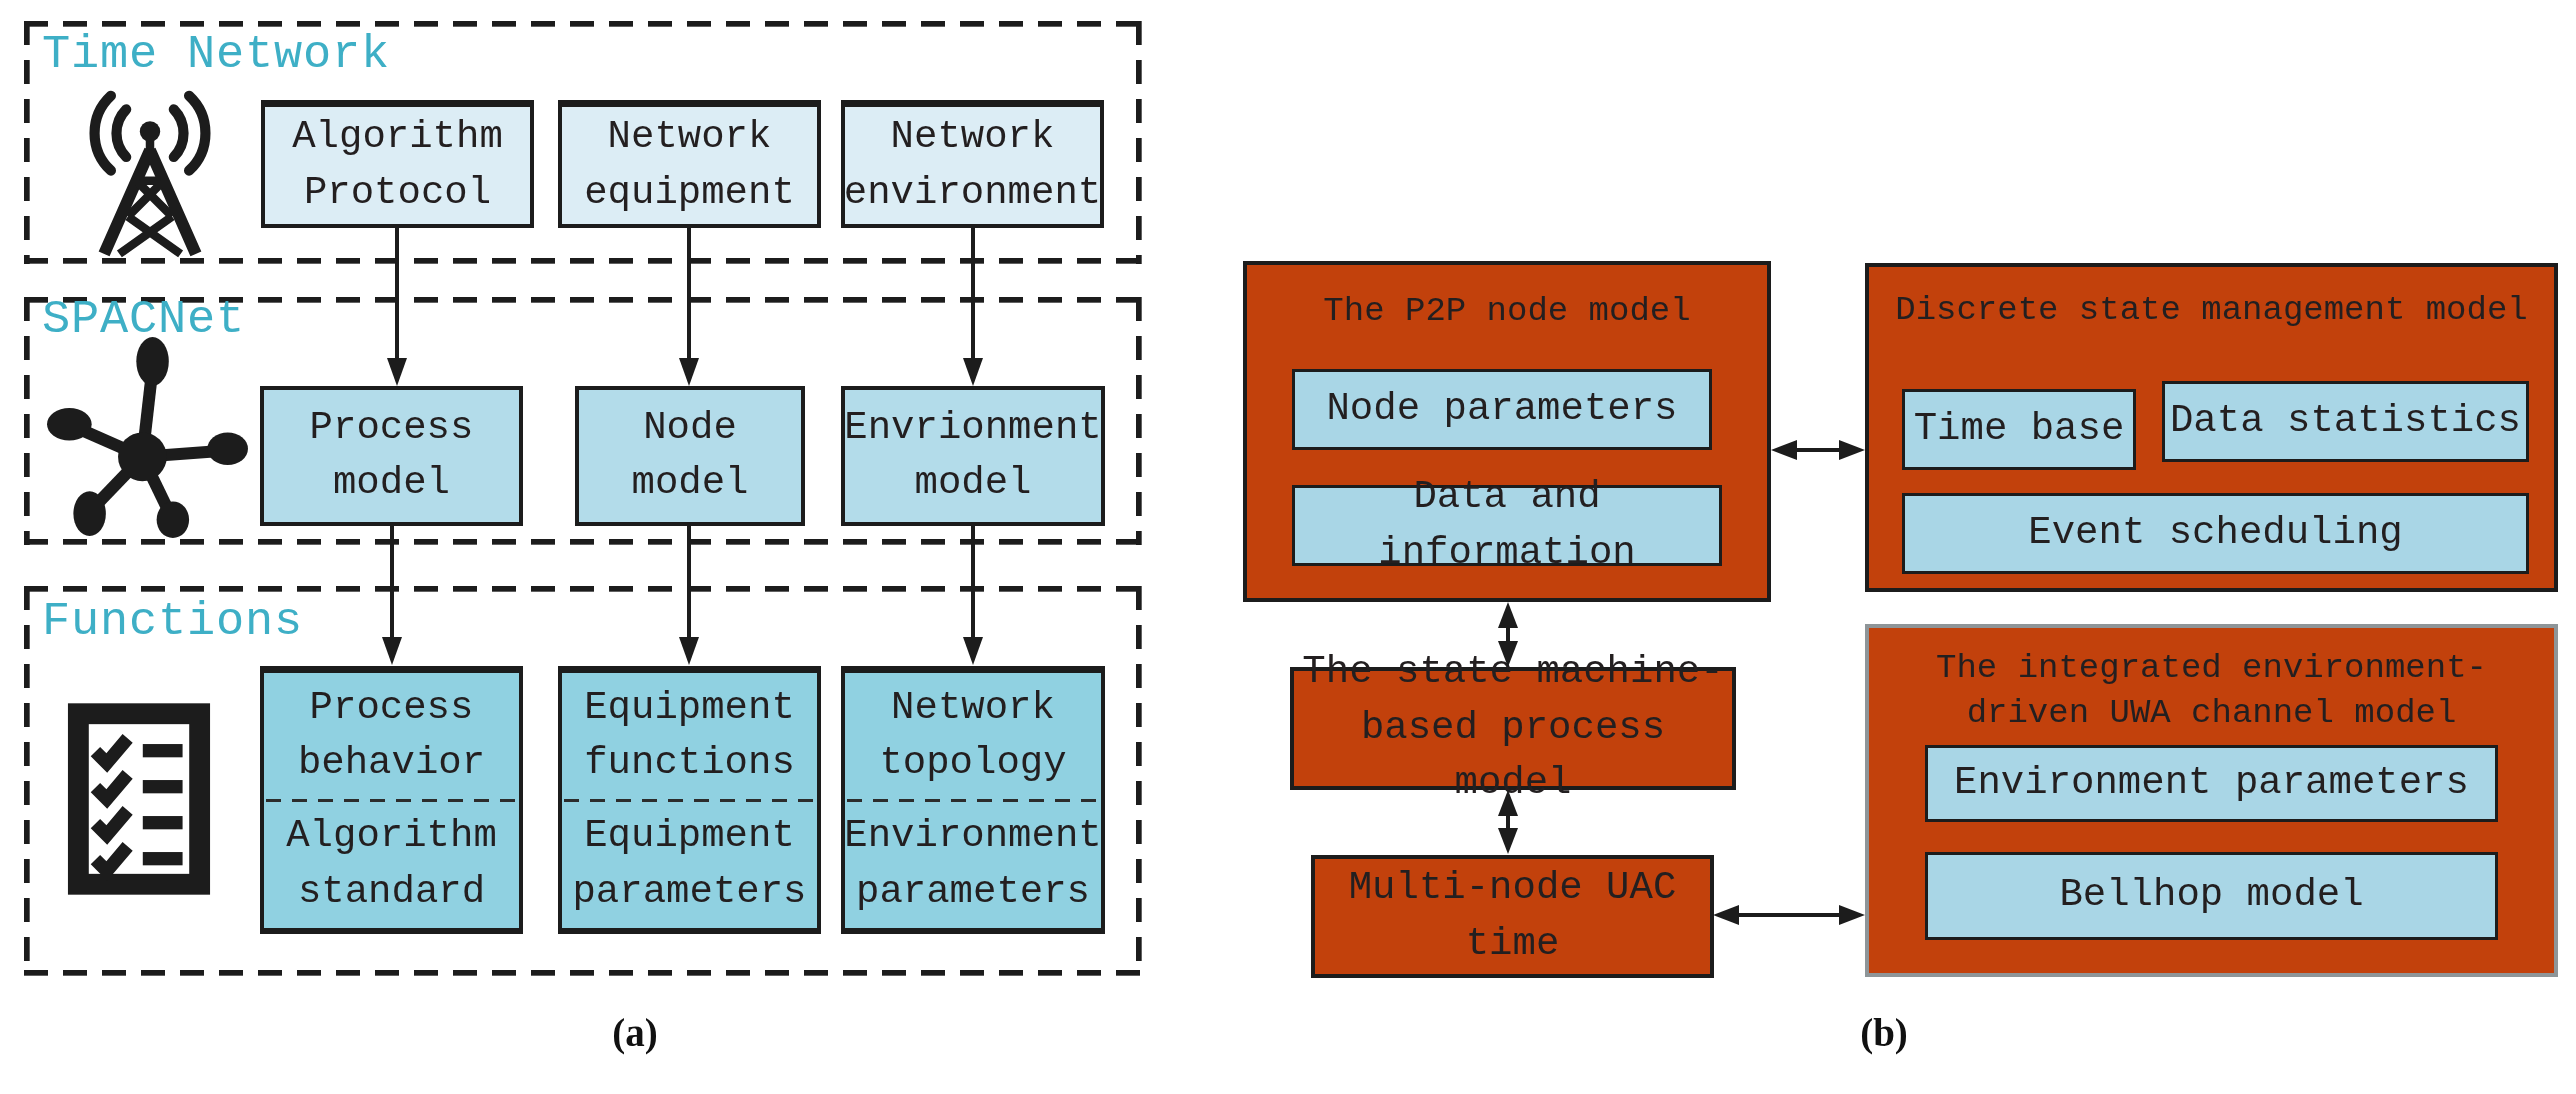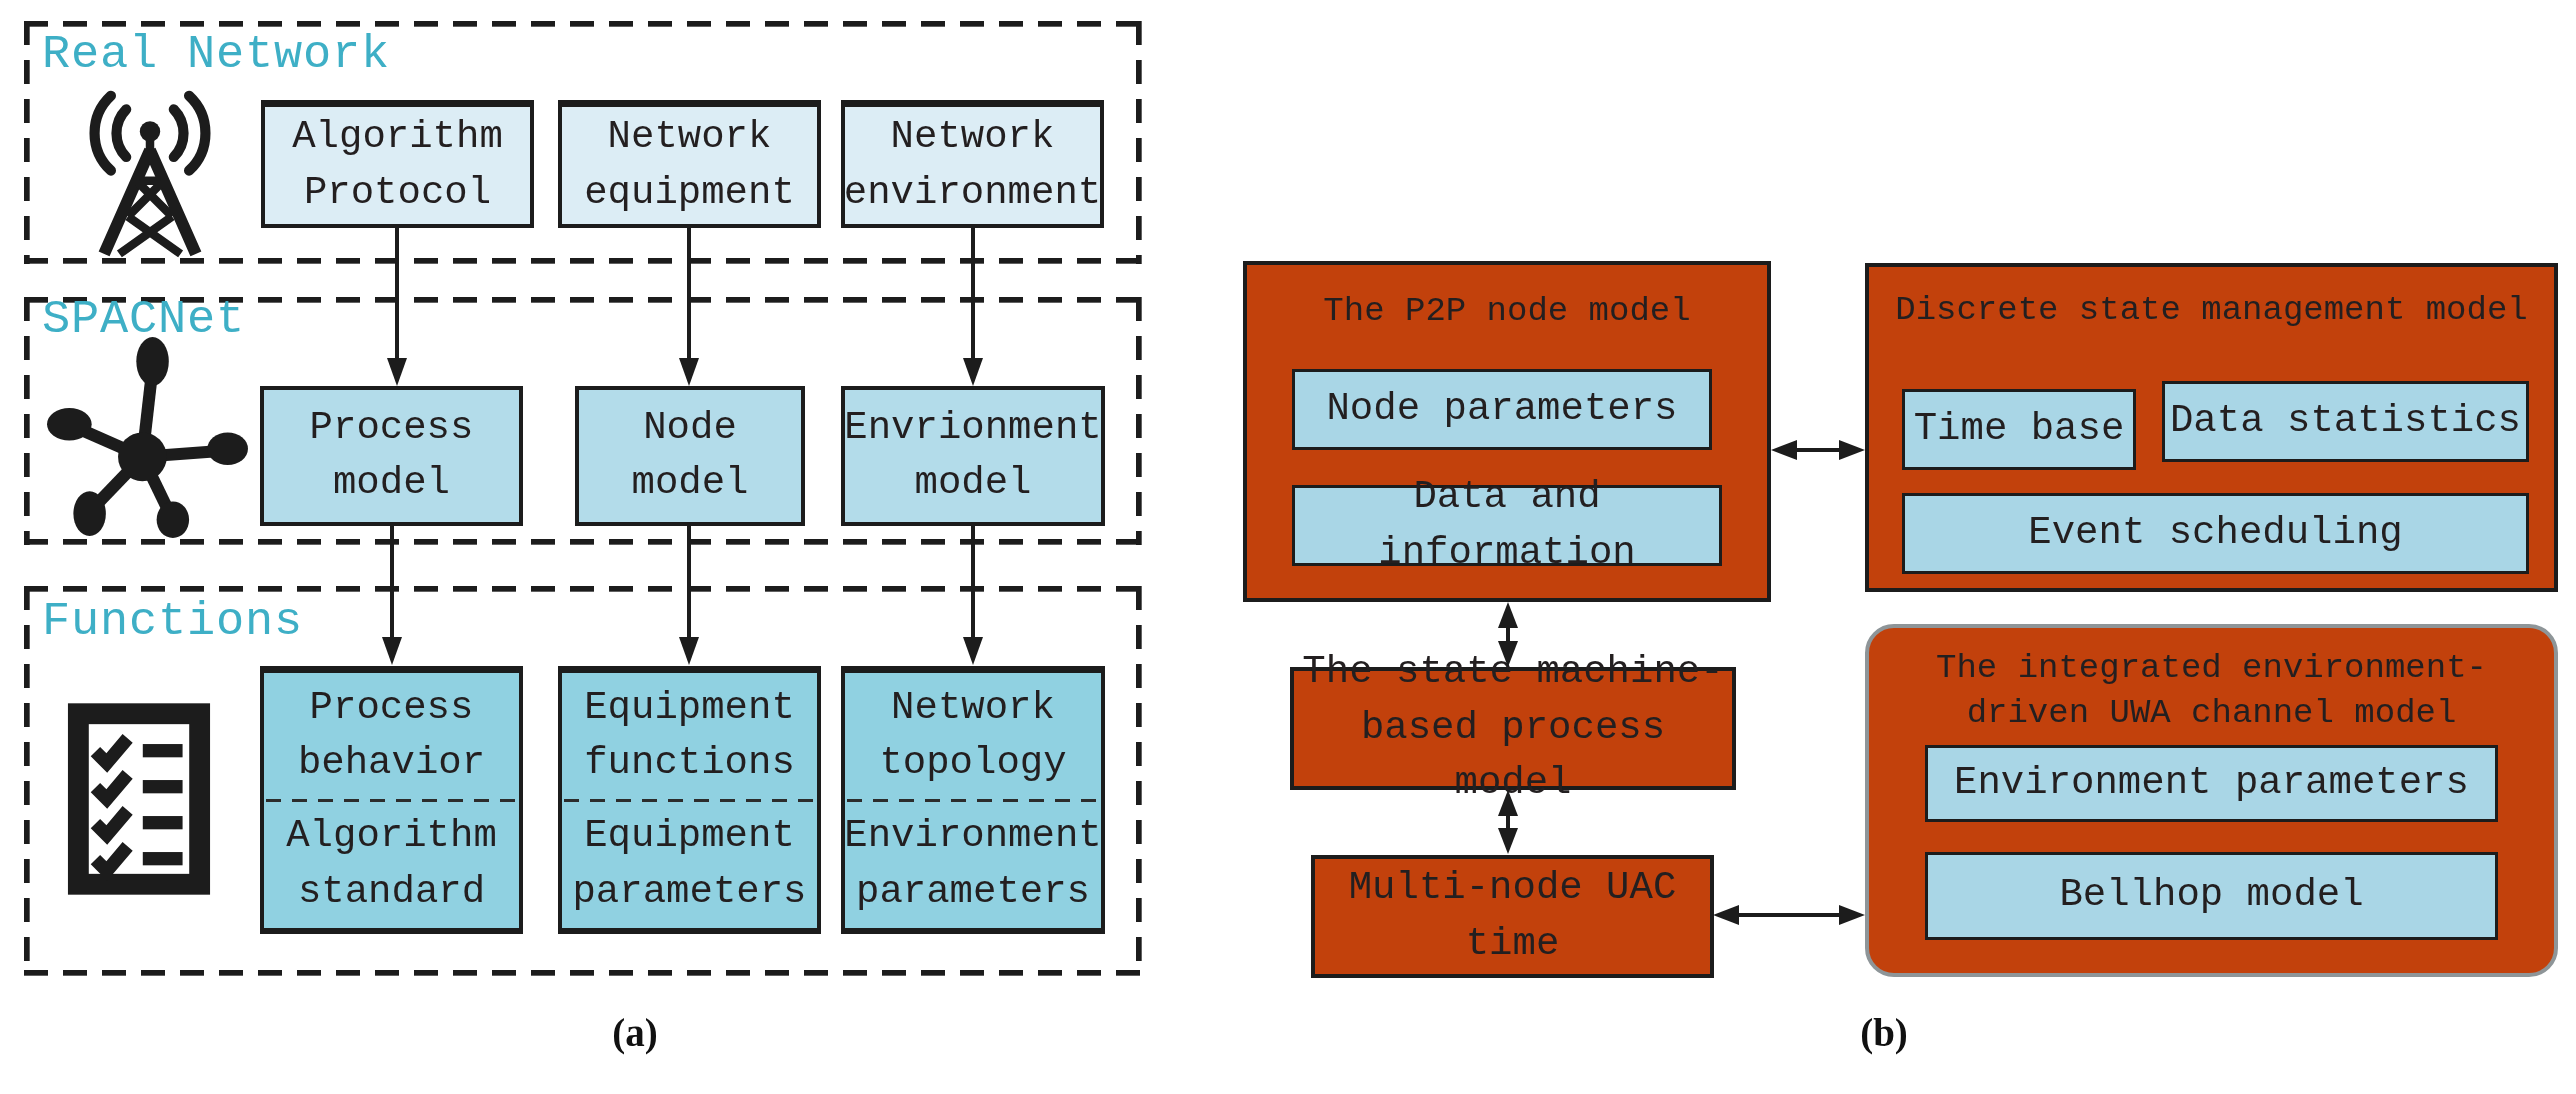--- a/index.html
+++ b/index.html
@@ -82,38 +82,38 @@
     border-left:26px solid #1c1c1c;
   }
 
   
   .bigbox { position:absolute; box-sizing:border-box; border:4px solid #1c1c1c; }
   .bigbox .btitle { width:100%; text-align:center; font-size:34px; line-height:45px; white-space:pre-line; }
   .innerbox {
     position:absolute; box-sizing:border-box; border:3.2px solid #1c1c1c;
     display:flex; align-items:center; justify-content:center; text-align:center;
   }
-  .graybox { border-color:#8e9598;border-radius:29px; }
+  .graybox { border-color:#8e9598; }
 
   .caption {
     position:absolute; width:162px; text-align:center;
     font-family:"Liberation Serif","DejaVu Serif",serif;
     font-weight:bold; font-size:39px; color:#111111;
   }
 </style>
 </head>
 <body>
 
 <div id="canvas">
 
   <div class="dashed-rect" style="left:24px;top:21px;width:1118px;height:243px;"></div>
   <div class="dashed-rect" style="left:24px;top:297px;width:1118px;height:248px;"></div>
   <div class="dashed-rect" style="left:24px;top:586px;width:1118px;height:390px;"></div>
 
-  <div class="section-title" style="left:42px;top:29px;">Real Network</div>
+  <div class="section-title" style="left:42px;top:29px;">Time Network</div>
   <div class="section-title" style="left:42px;top:294px;">SPACNet</div>
   <div class="section-title" style="left:42px;top:596px;">Functions</div>
 
   <svg class="abs" style="left:63px;top:89px;" width="174" height="170" viewBox="0 0 100 100">
     <g stroke="#1c1c1c" fill="none">
       <path d="M36 12 A20 20 0 0 0 36 40" stroke-width="6" stroke-linecap="round"></path>
       <path d="M27 4  A30 30 0 0 0 27 48" stroke-width="6" stroke-linecap="round"></path>
       <path d="M64 12 A20 20 0 0 1 64 40" stroke-width="6" stroke-linecap="round"></path>
       <path d="M73 4  A30 30 0 0 1 73 48" stroke-width="6" stroke-linecap="round"></path>
       <path d="M50 26 V42" stroke-width="5"></path>

